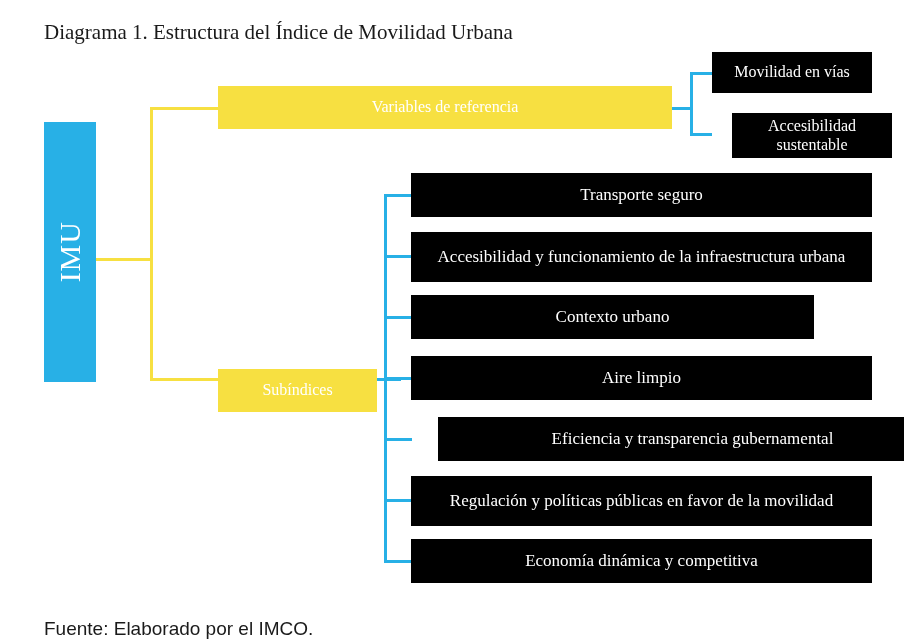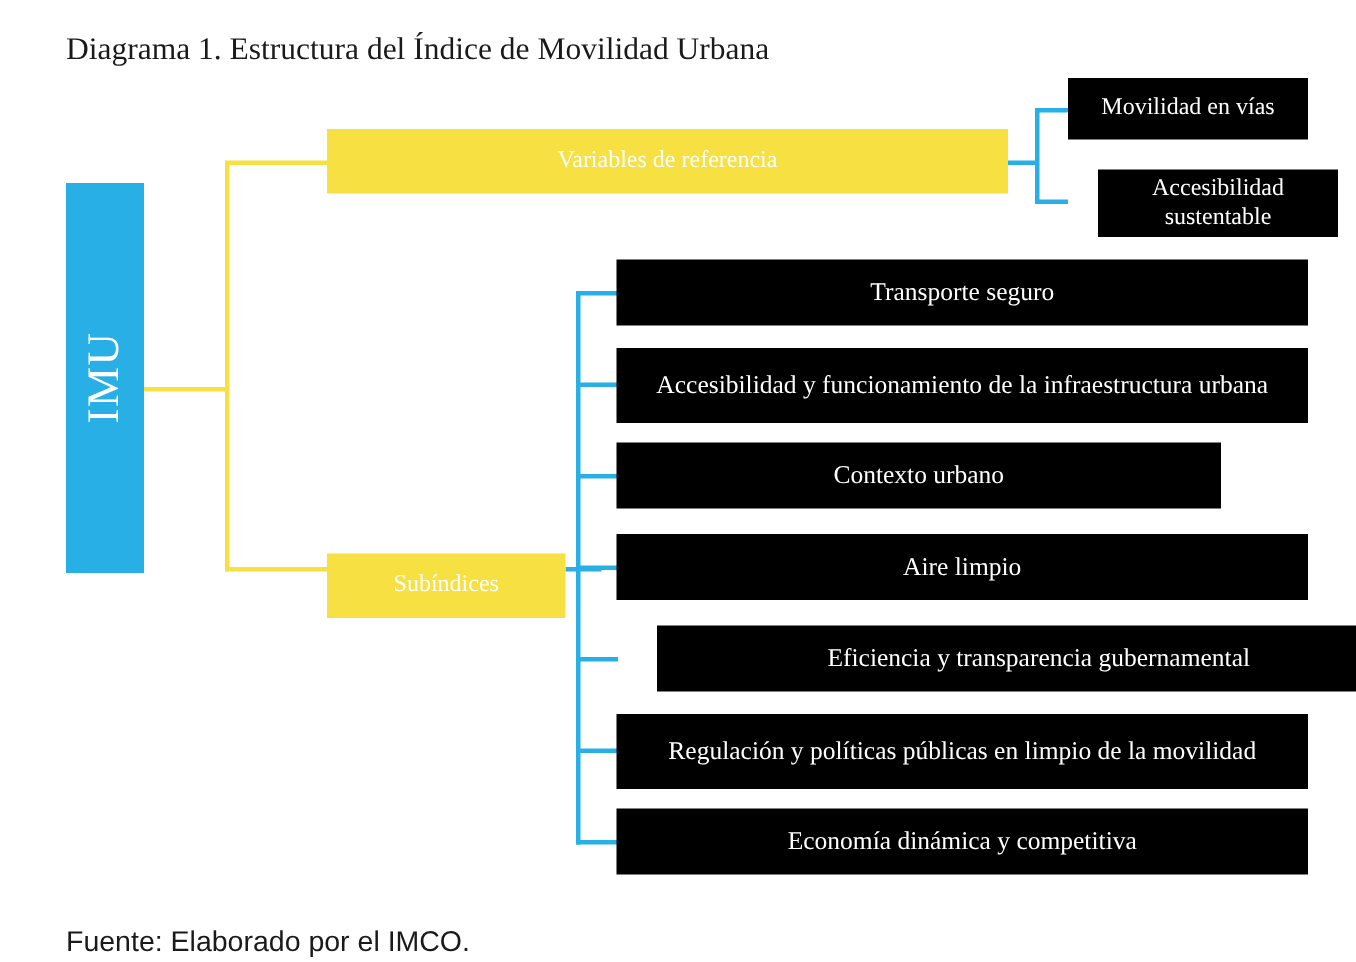--- a/index.html
+++ b/index.html
@@ -143,21 +143,21 @@
 
   <div class="node node-salmon" style="left:411px; top:356px; width:461px; height:44px;">
     <span>Aire limpio</span>
   </div>
 
   <div class="node node-salmon" style="left:391px; top:417px; width:509px; height:44px;margin-left:47px;">
     <span>Eficiencia y transparencia gubernamental</span>
   </div>
 
   <div class="node node-salmon" style="left:411px; top:476px; width:461px; height:50px;">
-    <span>Regulación y políticas públicas en limpio de la movilidad</span>
+    <span>Regulación y políticas públicas en favor de la movilidad</span>
   </div>
 
   <div class="node node-salmon" style="left:411px; top:539px; width:461px; height:44px;">
     <span>Economía dinámica y competitiva</span>
   </div>
 
   <div class="source">Fuente: Elaborado por el IMCO.</div>
 </div>
 
 </body></html>

